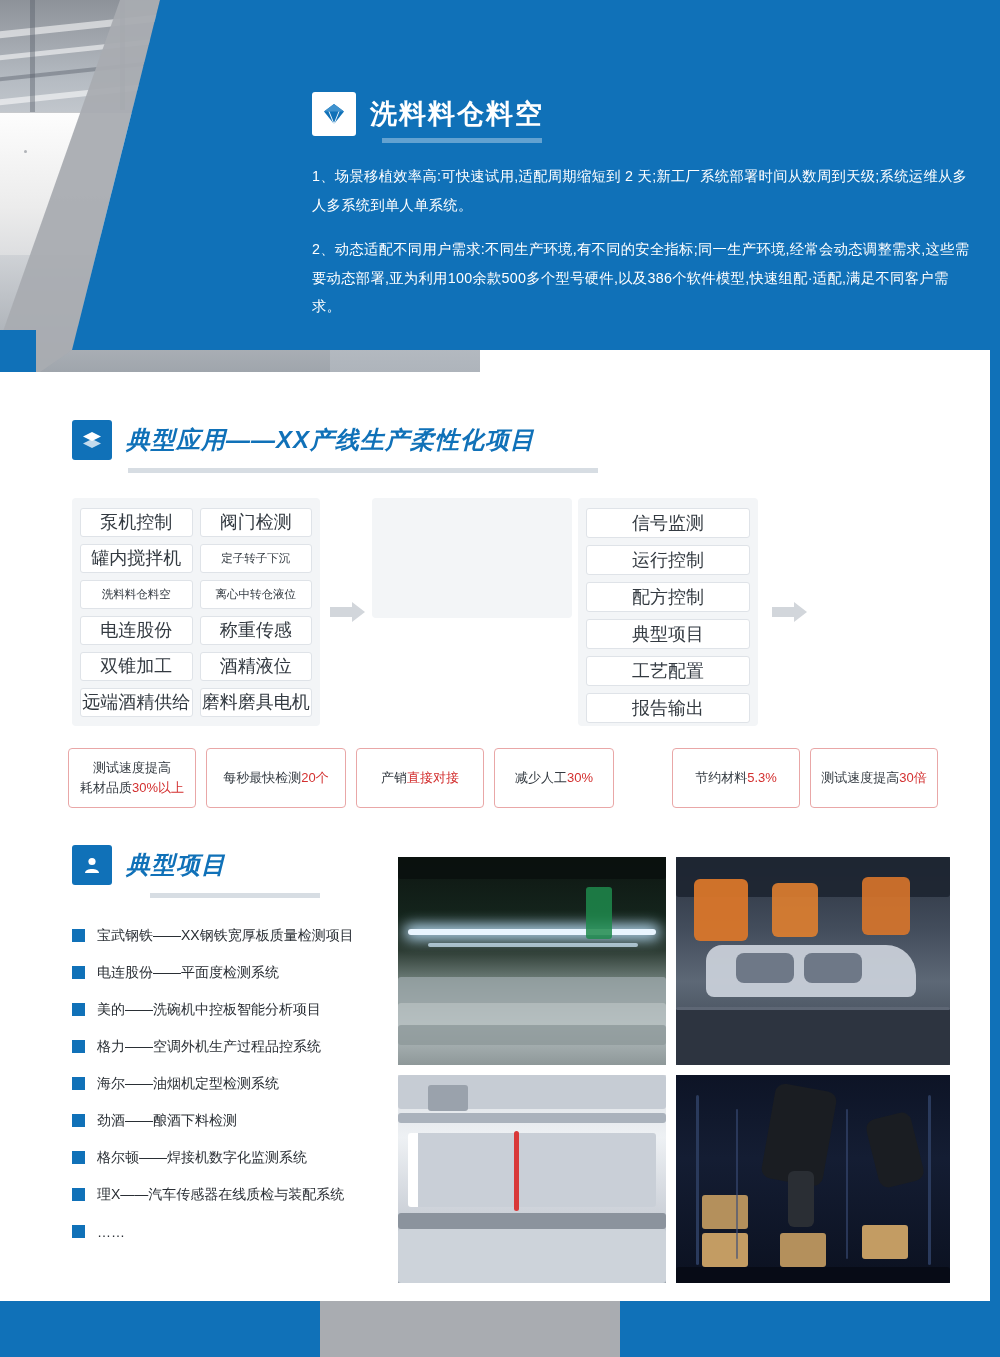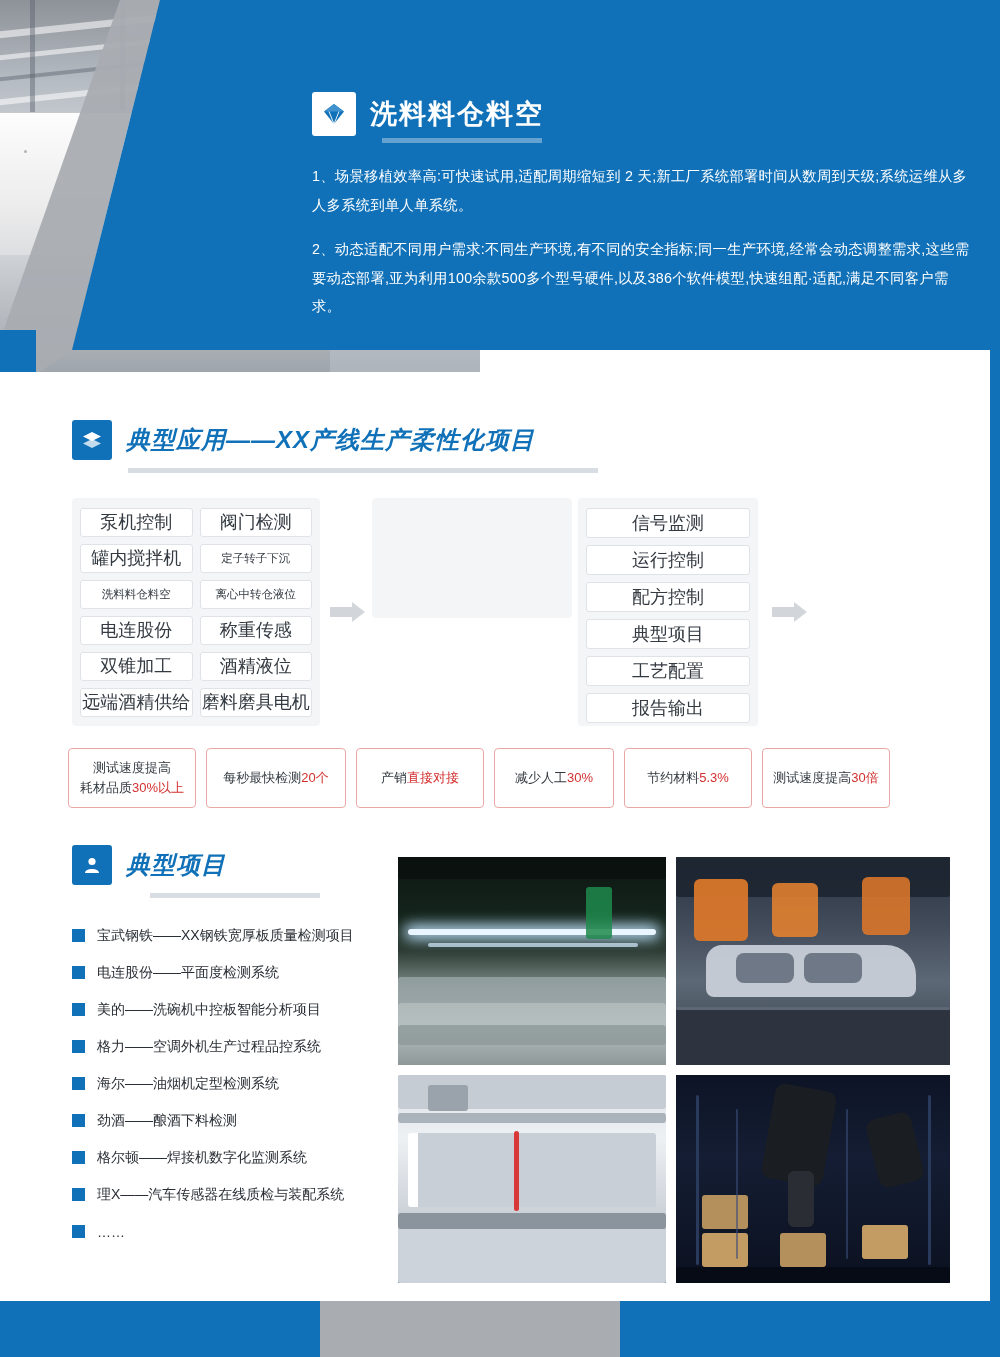--- a/index.html
+++ b/index.html
@@ -221,21 +221,21 @@
     white-space: nowrap;
     display: flex;
     align-items: center;
     justify-content: center;
   }
   .stat em { font-style: normal; color: #d32f2f; }
   .stat-0 { width: 128px; }
   .stat-1 { width: 140px; }
   .stat-2 { width: 128px; }
   .stat-3 { width: 120px; }
-  .stat-4 { width: 128px; }
+  .stat-4 { width: 128px; margin-left: 48px; }
   .stat-5 { width: 128px; }
 
   
   .sec3 {
     position: absolute;
     left: 0; top: 845px;
     width: 1000px;
   }
   .sec3 .sec-title-underline { width: 170px; left: 24px; }
 

